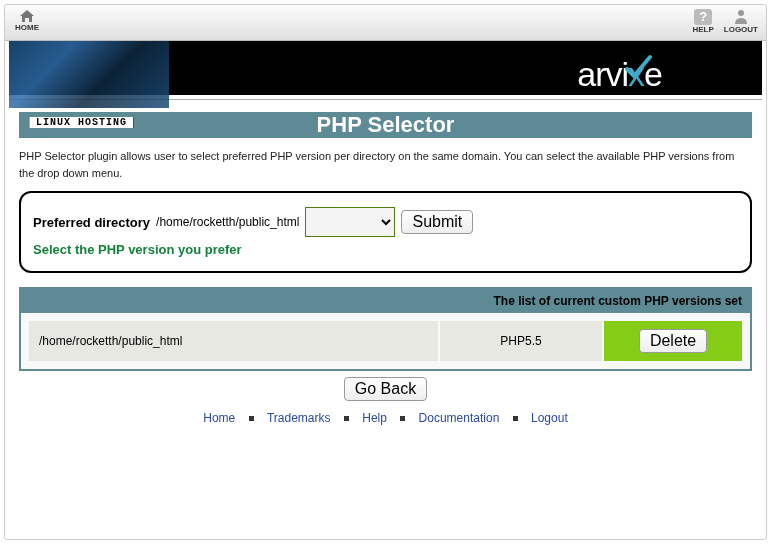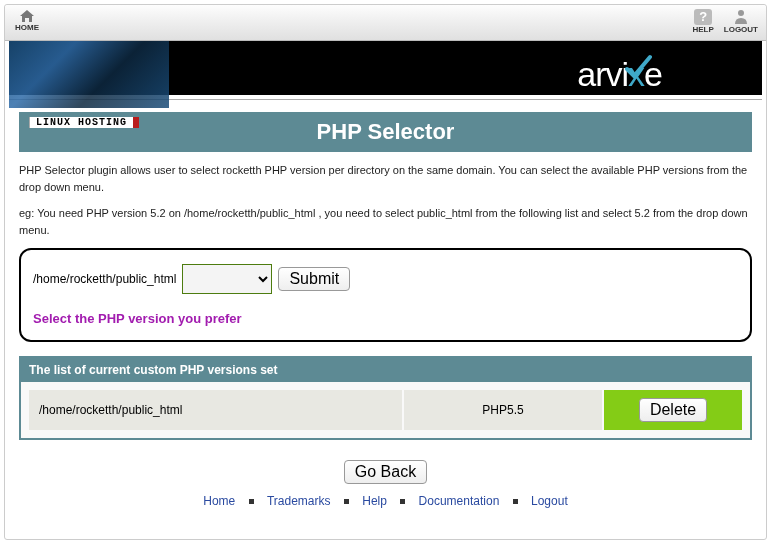--- a/index.html
+++ b/index.html
@@ -12,41 +12,41 @@
 .home-icon { width: 16px; height: 14px; position: relative; }
 .home-icon svg { width: 16px; height: 14px; }
 .help-icon { width: 18px; height: 16px; background: #bbb; border-radius: 3px; color: #fff; font-size: 13px; font-weight: bold; line-height: 16px; text-align: center; }
 .logout-icon { width: 14px; height: 16px; }
 .logout-icon svg { width: 14px; height: 16px; fill: #999; }
 .banner { height: 54px; background: #000; position: relative; margin: 0 4px; }
 .banner-left { position: absolute; left: 0; top: 0; width: 160px; height: 67px; background: linear-gradient(135deg, #1a4d7a 0%, #2e6ba8 30%, #0d2840 60%, #1a4d7a 100%); opacity: 0.85; }
 .banner-logo { position: absolute; right: 100px; top: 14px; color: #fff; font-size: 34px; font-family: Arial, sans-serif; font-weight: normal; letter-spacing: -1px; }
 .banner-logo .check { color: #3fa9c9; position: relative; display: inline-block; }
 .banner-logo svg { position: absolute; top: -2px; left: -4px; }
-.hosting-label { position: absolute; top: 112px; left: 24px; background: #fff; padding: 0 6px; font-family: "Courier New", monospace; font-size: 10px; font-weight: bold; letter-spacing: 1px; z-index: 5; border-left: 1px solid #aaa; border-right: 6px solid #b91c1c; }
+.hosting-label { position: absolute; top: 112px; left: 24px; background: #fff; padding: 0 6px; font-family: "Courier New", monospace; font-size: 10px; font-weight: bold; letter-spacing: 1px; z-index: 5; border-left: 1px solid #aaa; border-right: 1px solid #b91c1c; }
 .hairline { border-top: 1px solid #aaa; margin: 4px 4px 0 4px; }
 .content { padding: 12px 14px 0 14px; }
-.pagetitle { background: #5d8a94; color: #fff; text-align: center; font-size: 22px; font-weight: bold; padding: 7px 0; font-family: Arial, sans-serif; }
+.pagetitle { background: #5d8a94; color: #fff; text-align: center; font-size: 22px; font-weight: bold; padding: 0 0; font-family: Arial, sans-serif; }
 .desc { margin-top: 10px; font-size: 11px; color: #222; line-height: 1.5; }
 .desc p { margin-bottom: 10px; }
 .form-box { border: 2px solid #000; border-radius: 12px; padding: 14px 12px; margin-top: 8px; }
 .form-row { display: flex; align-items: center; gap: 6px; flex-wrap: wrap; }
 .form-row label { font-size: 13px; font-weight: bold; }
 .form-row .path { font-size: 12px; }
 select.ver { font-size: 12px; padding: 14px 2px; width: 90px; height: 20px; border: 1px solid #4d7c0f; background: #f4f4f4; text-align: center; }
 button.submit-btn, button.del-btn, button.goback-btn { font-size: 16px; padding: 2px 10px; border: 1px solid #999; border-radius: 4px; background: linear-gradient(#fff,#eee); cursor: pointer; }
-.prefer-text { color: #a21caf; font-weight: bold; font-size: 13px; margin-top: 17px; }
+.prefer-text { color: #15803d; font-weight: bold; font-size: 13px; margin-top: 5px; }
 .table-wrap { border: 2px solid #5d8a94; margin-top: 14px; }
-.table-head { background: #5d8a94; color: #ffffff; font-weight: bold; padding: 5px 8px; font-size: 12px; }
+.table-head { background: #5d8a94; color: #000000; font-weight: bold; padding: 5px 8px; font-size: 12px; text-align: right; }
 .table-body { padding: 6px; background: #f9f9f9; }
 table.cv { width: 100%; border-collapse: collapse; }
 table.cv td { background: #e8e8e2; padding: 8px 10px; font-size: 12px; border: 2px solid #f9f9f9; }
-table.cv td.mid { text-align: center; width: 200px; }
+table.cv td.mid { text-align: center; width: 164px; }
 table.cv td.act { text-align: center; width: 140px; background: #84cc16; }
-.goback-wrap { text-align: center; margin-top: 20px; }
+.goback-wrap { text-align: center; margin-top: 6px; }
 .footer { text-align: center; margin-top: 10px; font-size: 12px; }
 .footer a { color: #2a4aa0; text-decoration: none; margin: 0 10px; }
 .footer .sep { display: inline-block; width: 5px; height: 5px; background: #333; vertical-align: middle; }
 </style>
 </head>
 <body>
 
 <div class="outer">
   <div class="topbar">
     <div class="topbar-left">
@@ -85,26 +85,26 @@
     </div>
   </div>
 
   <div class="hosting-label">LINUX HOSTING</div>
   <div class="hairline"></div>
 
   <div class="content">
     <div class="pagetitle">PHP Selector</div>
 
     <div class="desc">
-      <p>PHP Selector plugin allows user to select rocketth PHP version per directory on the same domain. You can select the available PHP versions from the drop down menu.</p>
-      <p>eg: You need PHP version 5.2 on /home/rocketth/public_html , you need to select public_html from the following list and select 5.2 from the drop down menu.</p>
+      <p>PHP Selector plugin allows user to select preferred PHP version per directory on the same domain. You can select the available PHP versions from the drop down menu.</p>
     </div>
 
     <div class="form-box">
       <div class="form-row">
+        <label>Preferred directory</label>
         <span class="path">/home/rocketth/public_html</span>
         <select class="ver">
           <option>5.5</option>
         </select>
         <button class="submit-btn">Submit</button>
       </div>
       <div class="prefer-text">Select the PHP version you prefer</div>
     </div>
 
     <div class="table-wrap">

